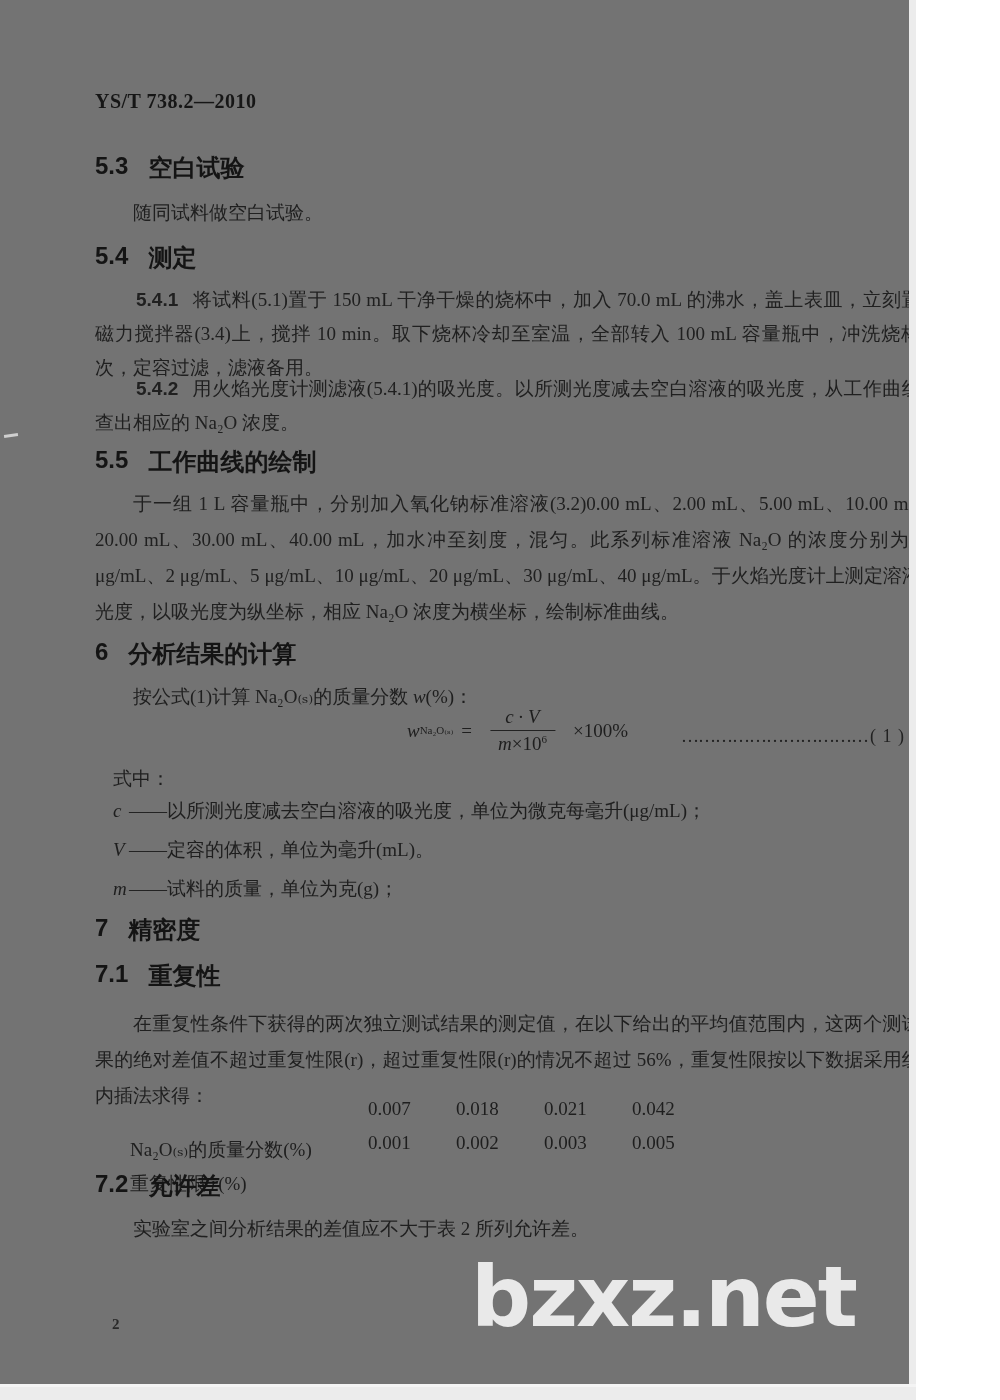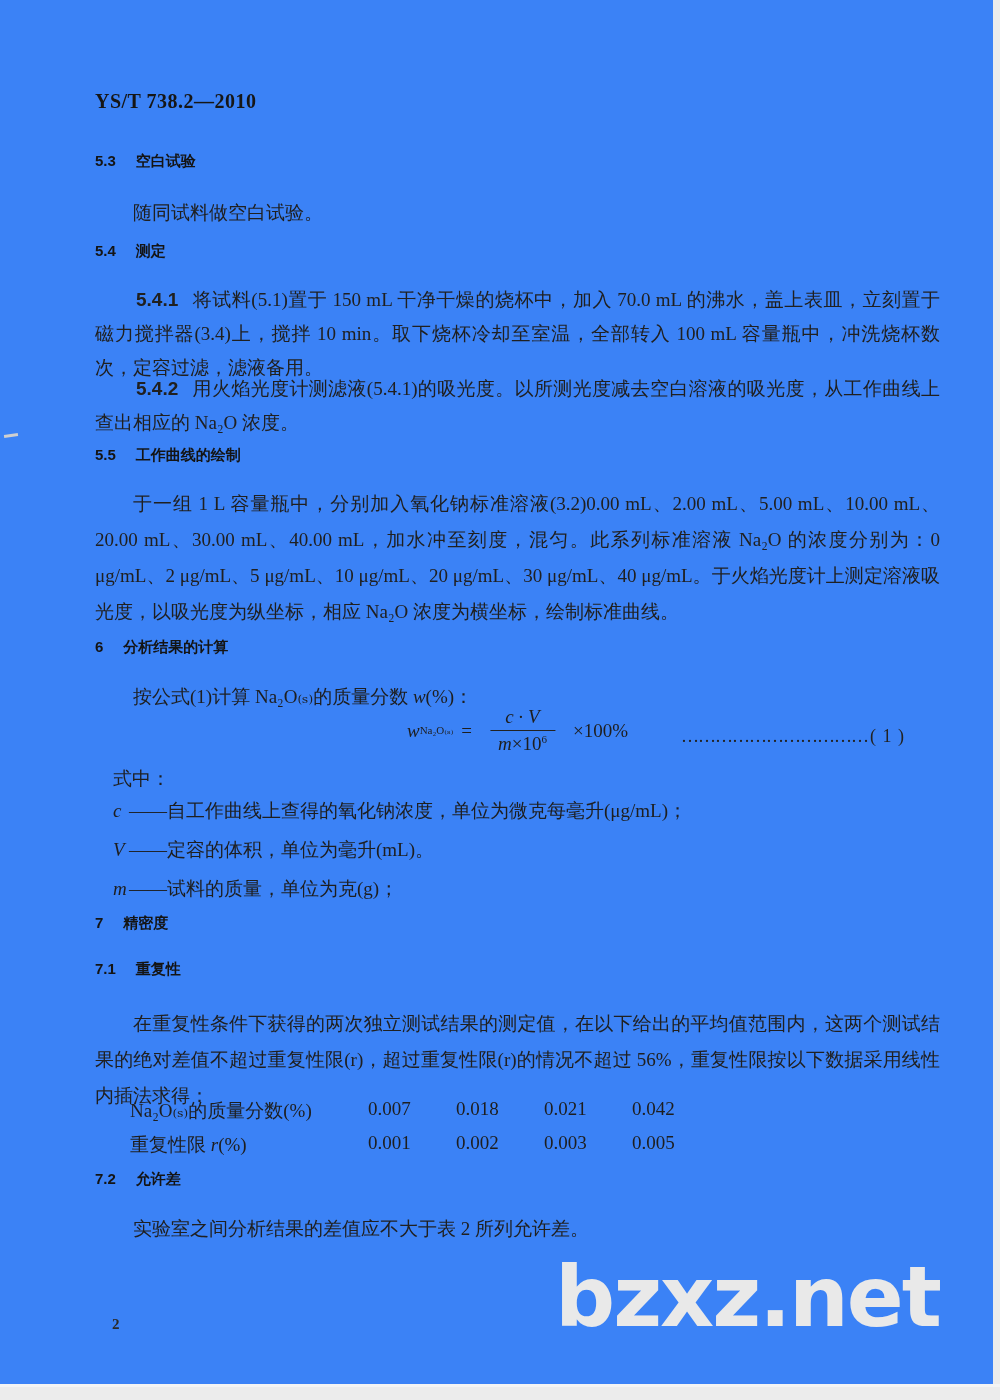--- a/index.html
+++ b/index.html
@@ -1,39 +1,39 @@
 <!DOCTYPE html>
 <html><head>
 <meta charset="utf-8">
 <style>
   html, body { margin: 0; padding: 0; }
   body { background: #ffffff; }
   .page {
     position: relative;
-    width: 1000px;
+    width: 916px;
     height: 1400px;
-    background: #3b82f6;
+    background: #737373;
     overflow: hidden;
     font-family: "Liberation Serif", "DejaVu Serif", serif;
     color: #1e1e1e;
   }
   .abs { position: absolute; }
   
   .doc-header {
     top: 90px; left: 95px;
     font-size: 20px; font-weight: 700;
     letter-spacing: 0.5px;
     font-family: "Liberation Serif", "DejaVu Serif", serif;
     color: #161616;
   }
   
   .heading {
     left: 95px;
     font-family: "Liberation Sans", "DejaVu Sans", sans-serif;
-    font-weight: 700; font-size: 15px; color: #141414;
+    font-weight: 700; font-size: 24px; color: #141414;
     display: flex;
   }
   .heading .h-num { margin-right: 20px; }
   
   .para {
     left: 95px; width: 845px;
     font-size: 19px; line-height: 34px;
     text-align: justify;
     color: #202020;
     margin: 0;
@@ -65,21 +65,21 @@
     font-size: 18px; letter-spacing: 1px; white-space: nowrap; color: #222;
   }
   .eq-number .dots { letter-spacing: -1px; margin-right: 2px; }
   
   .where-label { top: 766px; left: 113px; font-size: 19px; }
   .where-list { top: 798px; left: 113px; width: 820px; font-size: 19px; }
   .where-item { margin-bottom: 13px; }
   .where-item .sym { display: inline-block; min-width: 16px; }
   
   .rep-row { left: 130px; width: 780px; display: flex; font-size: 19px; }
-  .rep-label { width: 238px; }
+  .rep-label { width: 238px; margin-top: 39px; }
   .rep-val { width: 88px; }
   
   .page-num { top: 1316px; left: 112px; font-size: 15px; font-weight: 700; color: #2a2a2a; }
   .watermark {
     top: 1248px; right: 60px;
     font-family: "DejaVu Sans", "Liberation Sans", sans-serif;
     font-weight: 700; font-size: 84px; letter-spacing: -2px;
     color: #e9e9e9; user-select: none;
   }
   
@@ -140,21 +140,21 @@
       <span class="ftail">×100%</span>
     </div>
     <div class="eq-number">
       <span class="dots">……………………………</span><span>( 1 )</span>
     </div>
   </div>
 
   <div class="abs where-label">式中：</div>
   <div class="abs where-list">
     <div class="where-item">
-      <span class="sym fit">c</span><span>——自工作曲线上查得的氧化钠浓度，单位为微克每毫升(μg/mL)；</span>
+      <span class="sym fit">c</span><span>——以所测光度减去空白溶液的吸光度，单位为微克每毫升(μg/mL)；</span>
     </div>
     <div class="where-item">
       <span class="sym fit">V</span><span>——定容的体积，单位为毫升(mL)。</span>
     </div>
     <div class="where-item">
       <span class="sym fit">m</span><span>——试料的质量，单位为克(g)；</span>
     </div>
   </div>
 
   <div class="abs heading" style="top:914px">

